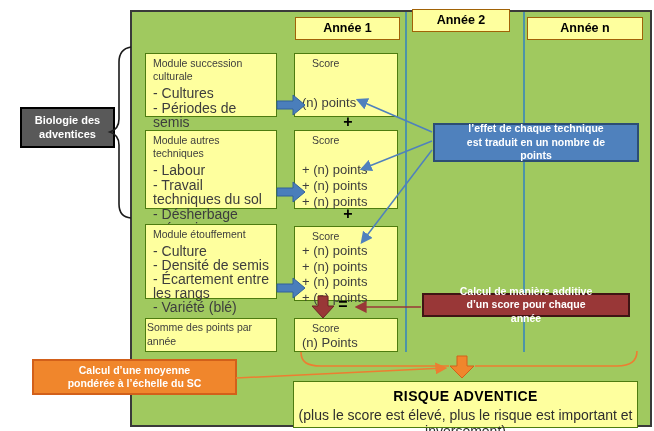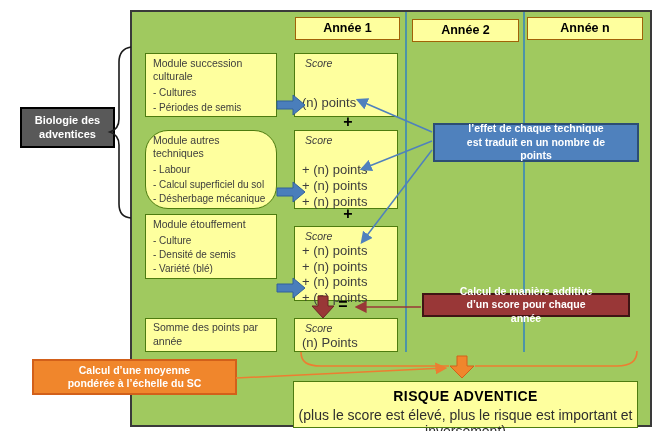--- a/index.html
+++ b/index.html
@@ -20,39 +20,39 @@
 
   .ybox {
     position:absolute; background:#feff9e; border:1px solid #4d7c0f;
     color:#3d3d3d; z-index:10;
   }
   .hdr {
     font-weight:bold; color:#000; text-align:center; font-size:12.5px;
     line-height:20px; border:1px solid #a16207;
   }
   #hdr1 { left:295px; top:17px; width:105px; height:23px; }
-  #hdr2 { left:412px; top:19px; width:107px; height:23px; }
+  #hdr2 { left:412px; top:9px; width:98px; height:23px; }
   #hdr3 { left:527px; top:17px; width:116px; height:23px; }
 
   #mod1 { left:145px; top:53px;  width:132px; height:64px; }
-  #mod2 { left:145px; top:130px; width:132px; height:79px;border-radius:23px; }
-  #mod3 { left:145px; top:214px; width:132px; height:65px; }
+  #mod2 { left:145px; top:130px; width:132px; height:79px; }
+  #mod3 { left:145px; top:224px; width:132px; height:75px; }
   #sum  { left:145px; top:318px; width:132px; height:34px; }
 
   #sc1 { left:294px; top:53px;  width:104px; height:64px; }
   #sc2 { left:294px; top:130px; width:104px; height:79px; }
   #sc3 { left:294px; top:226px; width:104px; height:75px; }
   #sc4 { left:294px; top:318px; width:104px; height:34px; }
 
   .mtitle { padding:3px 5px 0 7px; font-size:10.5px; line-height:13px; }
-  .mitems { padding:3px 4px 6px 7px; font-size:10px; line-height:14.5px; }
+  .mitems { padding:3px 4px 6px 7px; font-size:14px; line-height:14.5px; }
   #mod3 .mitems { line-height:14px; }
-  .sum-label { padding:2px 8px 0 7px; font-size:10.5px; line-height:13.5px; }
-
-  .slabel { position:absolute; top:3px; left:10px; font-size:10.5px;font-style:italic; }
+  .sum-label { padding:2px 8px 0 1px; font-size:10.5px; line-height:13.5px; }
+
+  .slabel { position:absolute; top:3px; left:17px; font-size:10.5px; }
   .pts { position:absolute; left:7px; font-size:13px; }
   #sc1 .pts { top:41px; }
   #sc2 .pts { top:31px; line-height:16px; }
   #sc3 .pts { top:16px; line-height:15.5px; }
   #sc4 .pts { top:16px; }
 
   .op { position:absolute; z-index:15; font-weight:bold; font-size:16px; color:#000; width:16px; text-align:center; }
   #plus1 { left:340px; top:113px; }
   #plus2 { left:340px; top:205px; }
   #eq    { left:335px; top:296px; }
@@ -97,29 +97,30 @@
     <div class="mtitle">Module succession culturale</div>
     <div class="mitems">
       <div>- Cultures</div>
       <div>- Périodes de semis</div>
     </div>
   </div>
   <div class="ybox" id="mod2">
     <div class="mtitle">Module autres techniques</div>
     <div class="mitems">
       <div>- Labour</div>
-      <div>- Calcul superficiel du sol</div>
+      <div>- Travail techniques du sol</div>
       <div>- Désherbage mécanique</div>
     </div>
   </div>
   <div class="ybox" id="mod3">
     <div class="mtitle">Module étouffement</div>
     <div class="mitems">
       <div>- Culture</div>
       <div>- Densité de semis</div>
+      <div>- Écartement entre les rangs</div>
       <div>- Variété (blé)</div>
     </div>
   </div>
   <div class="ybox" id="sum">
     <div class="sum-label">Somme des points par année</div>
   </div>
 
   <div class="ybox" id="sc1">
     <div class="slabel">Score</div>
     <div class="pts">

